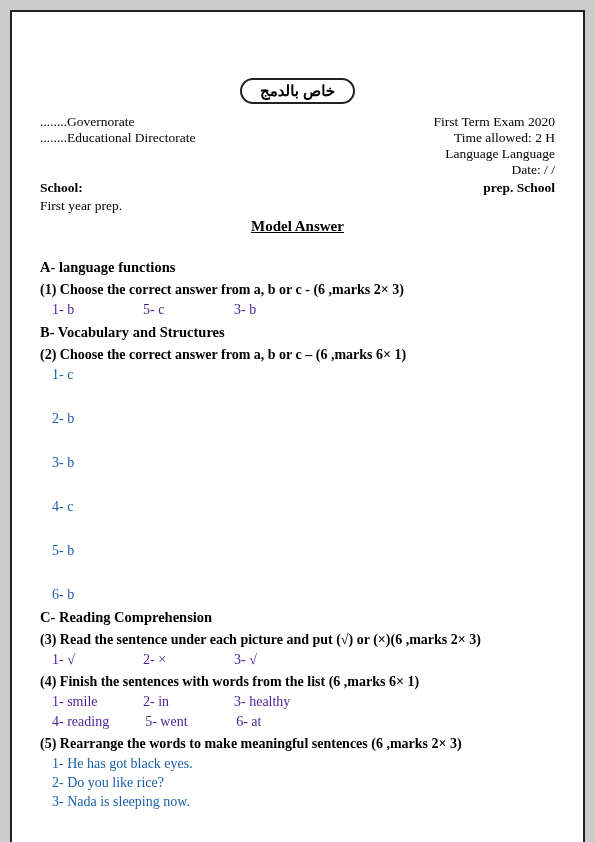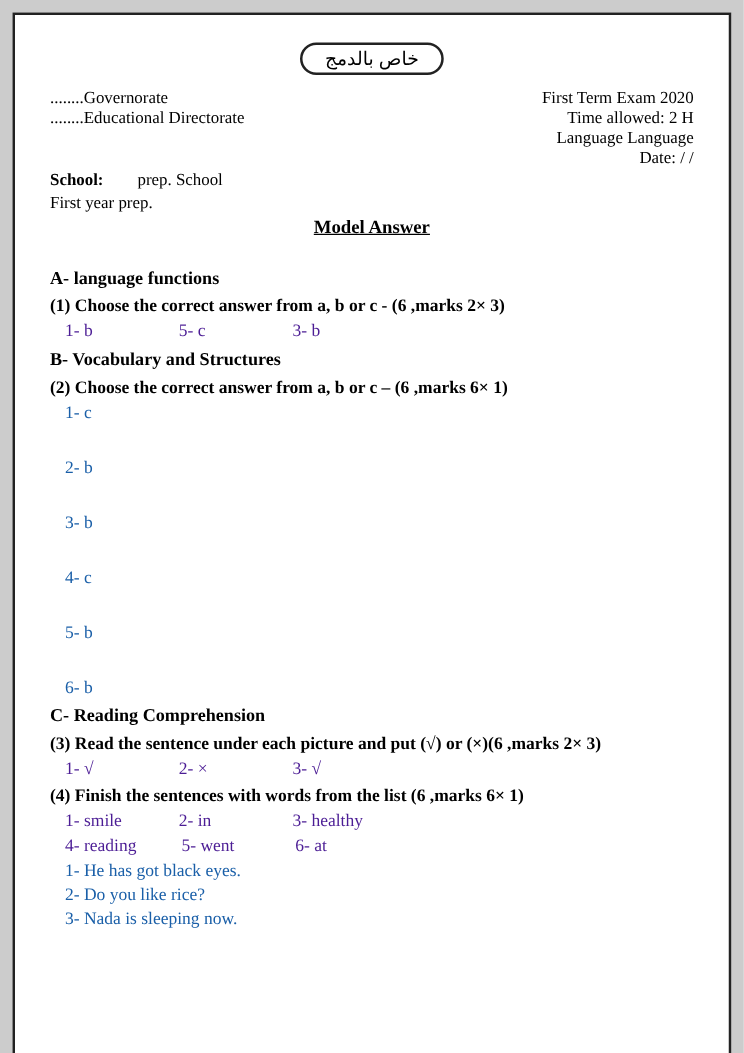--- a/index.html
+++ b/index.html
@@ -25,37 +25,38 @@
       margin-bottom: 10px;
     }
     .arabic-box {
       display: inline-block;
       border: 2px solid #222;
       border-radius: 14px;
       padding: 2px 18px;
       font-size: 15px;
       font-family: 'Arial', sans-serif;
       direction: rtl;
-      font-weight: normal;
+      font-weight: bold;
+      margin-top: 44px;
     }
     .top-info {
       display: flex;
       justify-content: space-between;
       margin-bottom: 2px;
       font-size: 13.5px;
     }
     .top-info-left { flex: 1; }
     .top-info-right { flex: 1; text-align: right; font-size: 13.5px; }
     .school-row {
       display: flex;
       font-size: 13.5px;
       margin-bottom: 2px;
     }
     .school-label { width: 70px; }
-    .school-mid { flex: 1; text-align: left; }
+    .school-mid { flex: 1; text-align: right; font-weight: bold; }
     .first-year-row {
       font-size: 13.5px;
       margin-bottom: 4px;
     }
     .model-answer {
       text-align: center;
       font-size: 15px;
       font-weight: bold;
       text-decoration: underline;
       margin-bottom: 24px;
@@ -167,19 +168,20 @@
     <span class="answer-item">1- smile</span>
     <span class="answer-item">2- in</span>
     <span class="answer-item">3- healthy</span>
   </div>
   <div class="answer-row">
     <span class="answer-item">4- reading</span>
     <span class="answer-item">5- went</span>
     <span class="answer-item">6- at</span>
   </div>
 
+  <div class="question">(5) Rearrange the words to make meaningful sentences (6 ,marks 2× 3)</div>
   <div class="rearrange-list">
     <div>1- He has got black eyes.</div>
     <div>2- Do you like rice?</div>
     <div>3- Nada is sleeping now.</div>
   </div>
 
 </div>
 
 </body></html>

